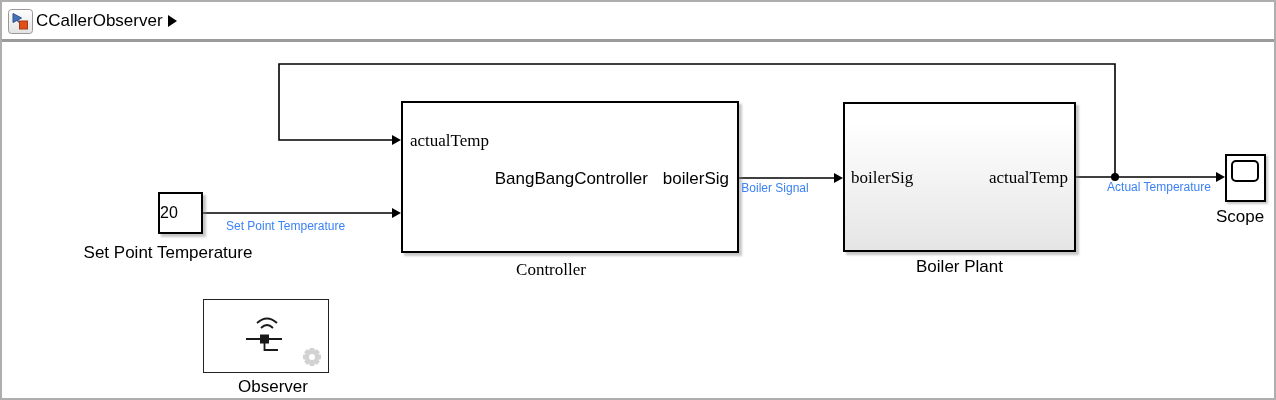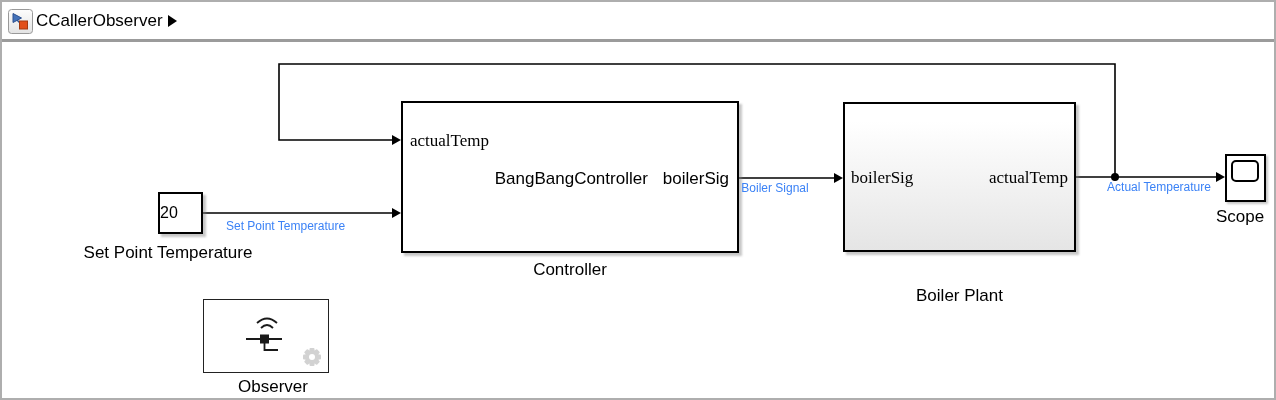--- a/index.html
+++ b/index.html
@@ -76,22 +76,22 @@
     display: flex; gap: 15px; font-size: 17px; line-height: 20px; white-space: nowrap;
   }
   .boiler-in  { left: 6px; top: 64px; }
   .boiler-out { right: 6px; top: 64px; }
 
   .block-name {
     position: absolute; text-align: center; font-size: 17px; line-height: 19px;
     white-space: nowrap; z-index: 2; cursor: default;
   }
   .name-setpoint   { left: 66px;  top: 241px; width: 200px; }
-  .name-controller { left: 399px; top: 258px; width: 338px; }
-  .name-boiler     { left: 841px; top: 255px; width: 233px; margin-top: 29px; }
+  .name-controller { left: 380px; top: 258px; width: 338px; font-family: Liberation Serif, serif; }
+  .name-boiler     { left: 841px; top: 255px; width: 233px; }
   .name-scope      { left: 1199px; top: 205px; width: 78px; }
   .name-observer   { left: 208px; top: 375px; width: 126px; }
 
   .wire-label {
     position: absolute; text-align: center; font-size: 12px; line-height: 14px;
     color: #3b82f6; white-space: nowrap; z-index: 2; cursor: default;
   }
   .wl-setpoint { left: 224px; top: 217px; width: 118px; }
   .wl-boiler   { left: 737px; top: 179px; width: 72px; }
   .wl-actual   { left: 1099px; top: 178px; width: 116px; text-align: center; }

